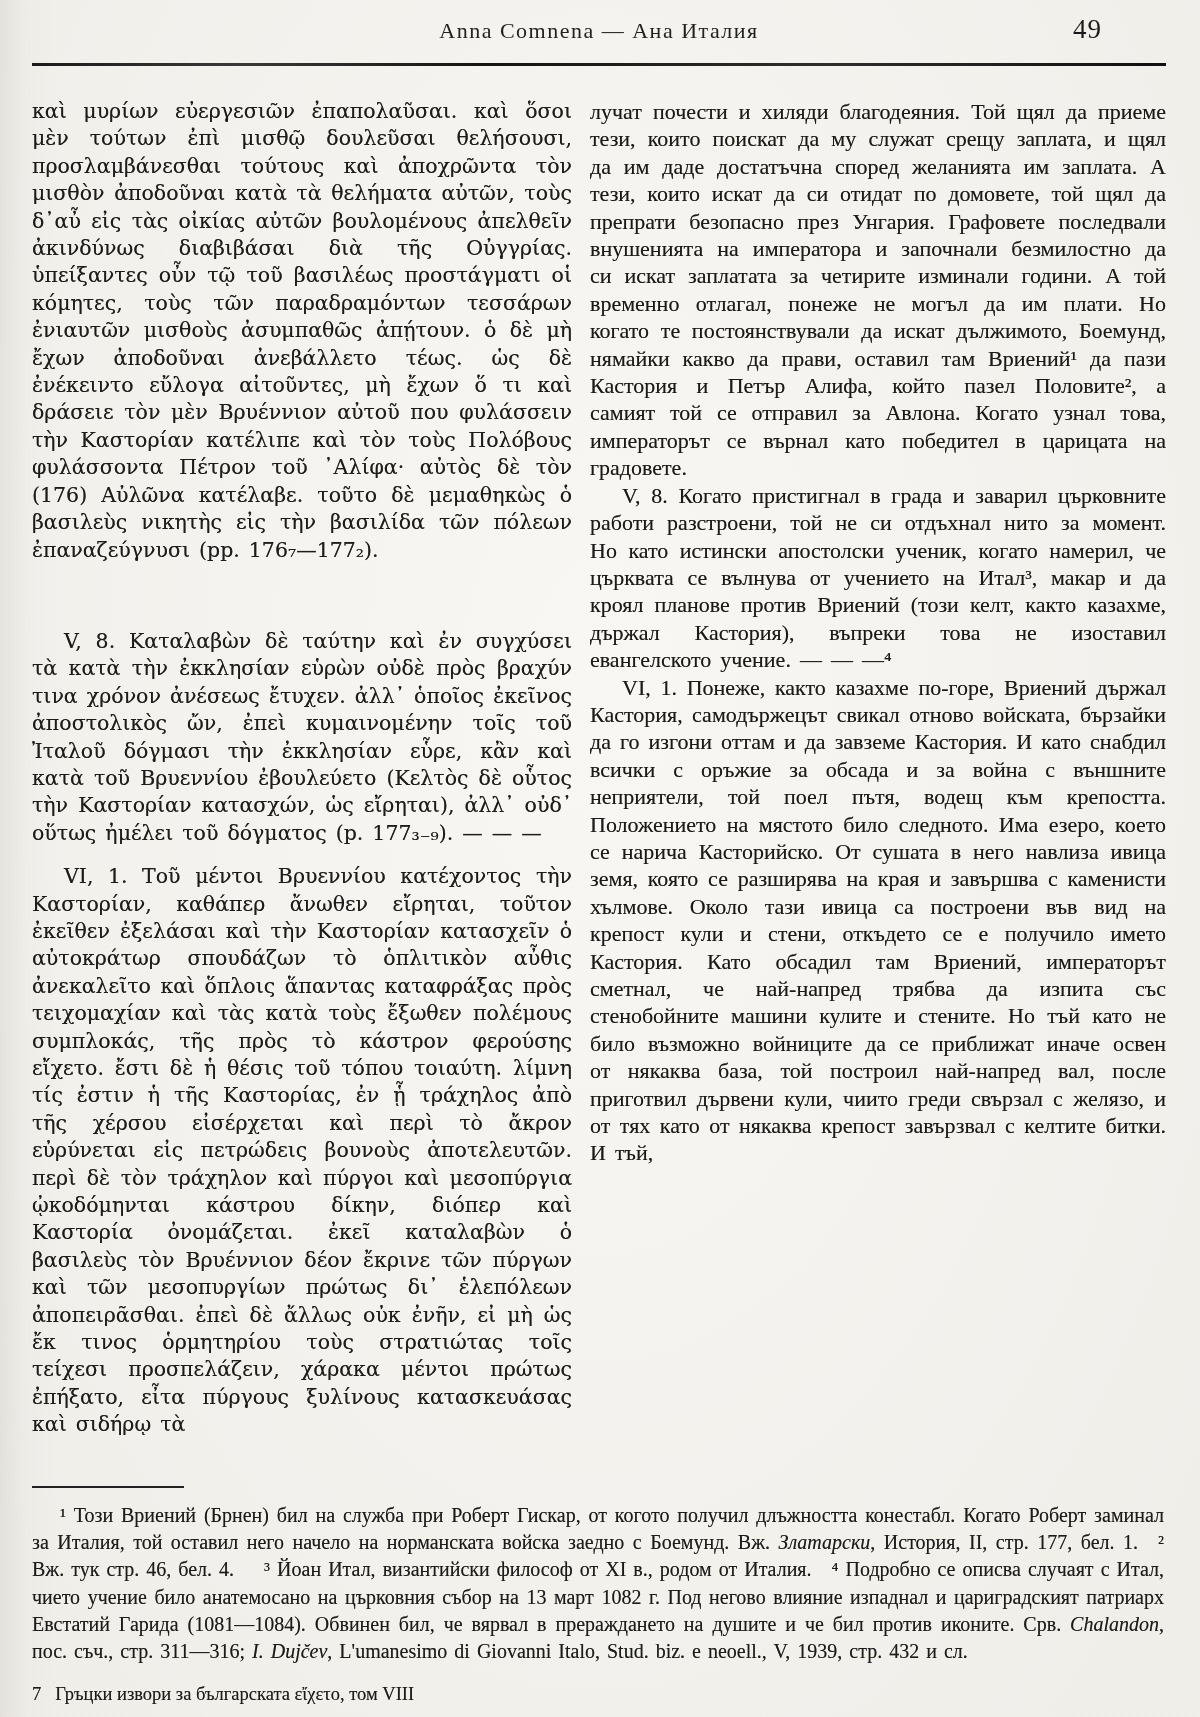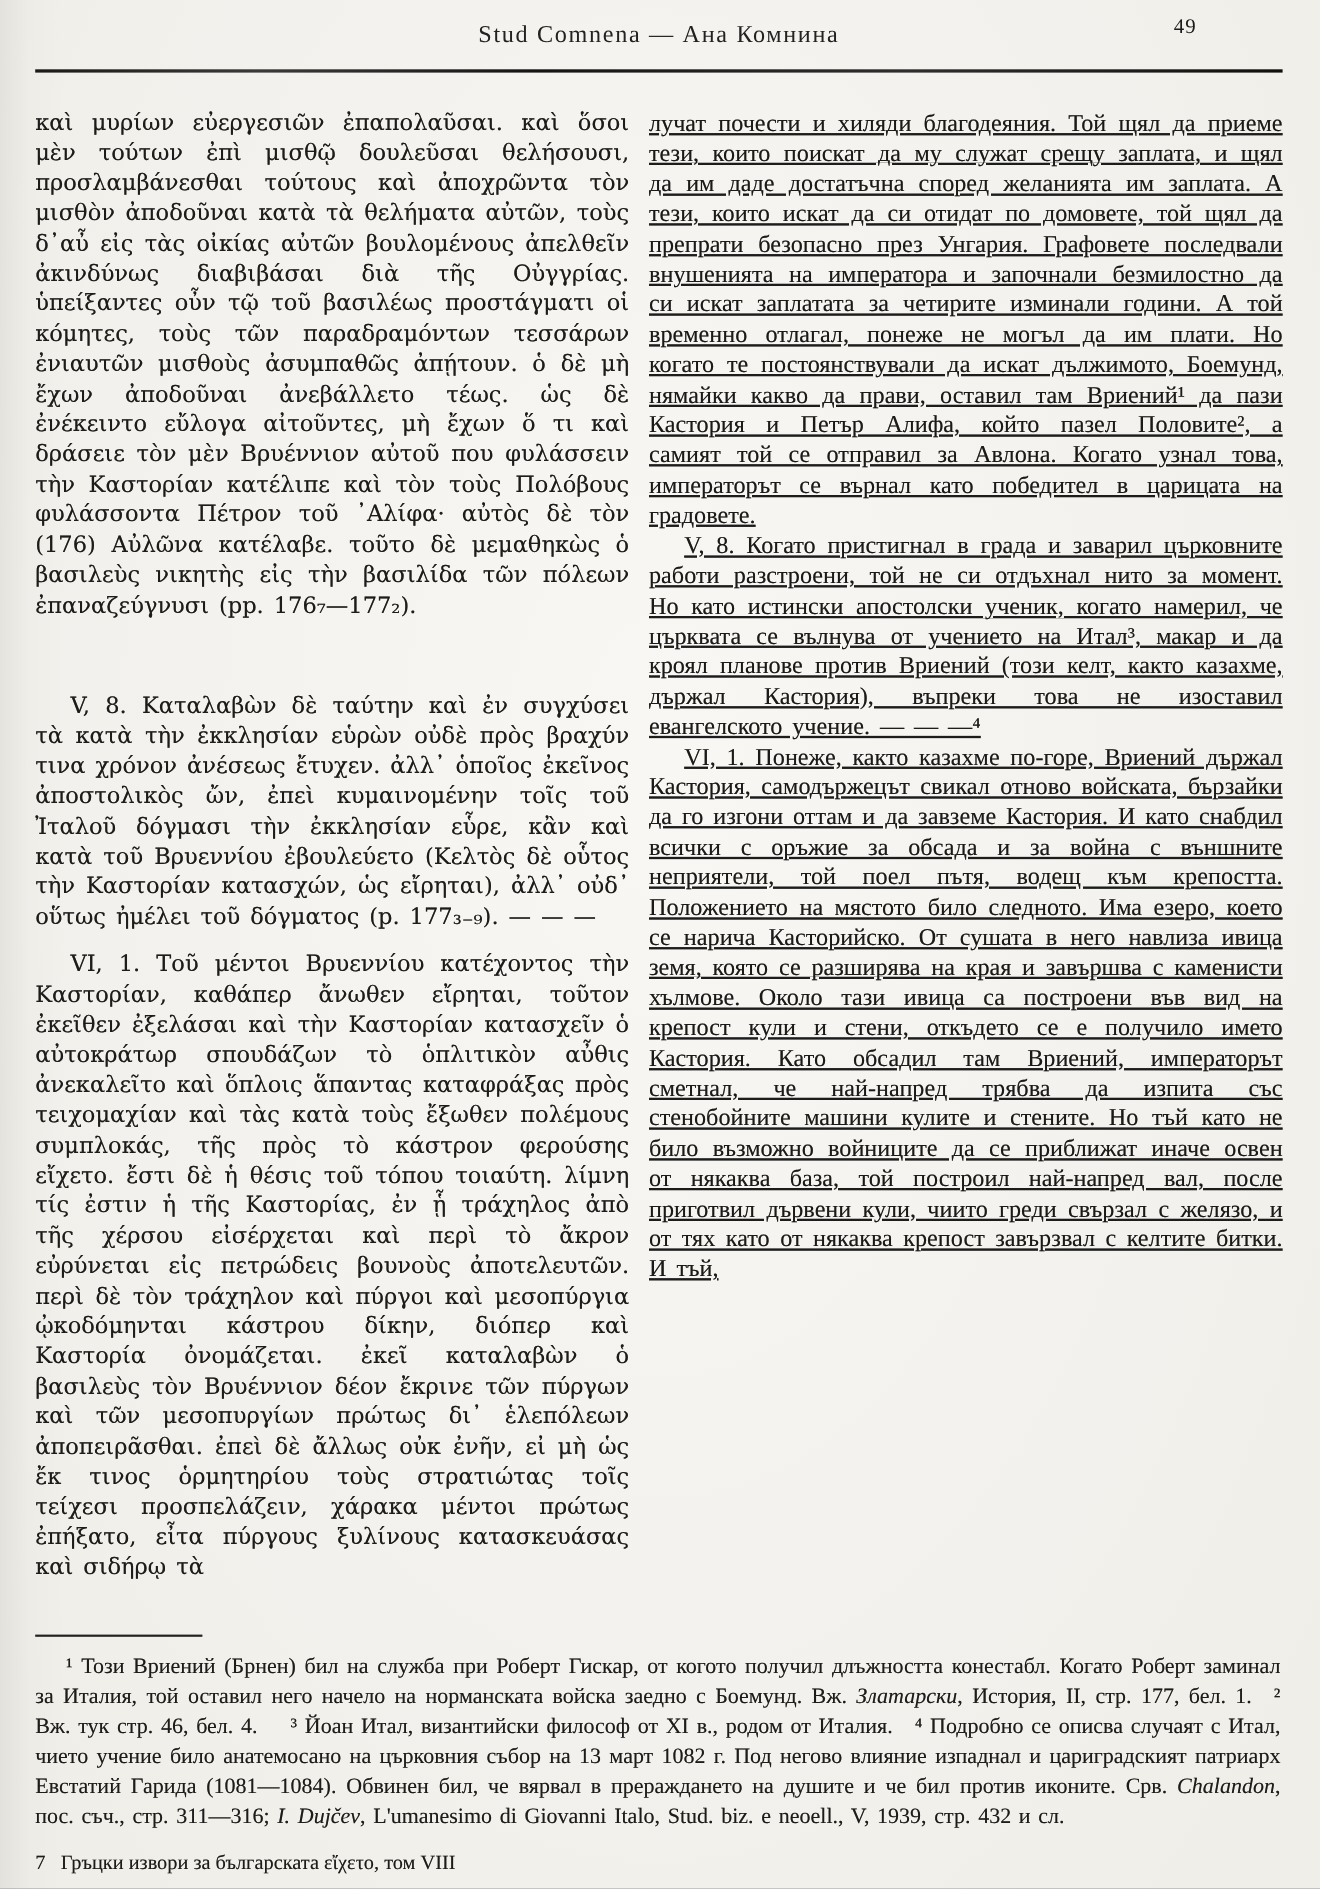--- a/index.html
+++ b/index.html
@@ -15,30 +15,30 @@
     overflow:hidden;
   }
   .content{position:absolute;left:32px;right:34px;top:14px;}
   .running-head{position:relative;height:42px;}
   .running-title{
     text-align:center;font-size:22px;letter-spacing:1.5px;
     font-family:"Liberation Serif",serif;color:#222;
     padding-top:4px;
   }
   .page-number{
-    position:absolute;right:78px;top:0;
-    font-size:19px;color:#1a1a1a;letter-spacing:1px;
+    position:absolute;right:64px;top:0;
+    font-size:27px;color:#1a1a1a;letter-spacing:1px;
   }
   .head-rule{
     margin-top:7px;height:3px;border:0;
     background:linear-gradient(90deg,#1a1a1a 0%,#3a3a3a 18%,#141414 40%,#2e2e2e 70%,#101010 100%);
   }
   .columns{display:flex;gap:18px;margin-top:32px;align-items:flex-start;}
   .col-greek{width:540px;}
-  .col-bulgarian{flex:1;text-decoration:underline;}
+  .col-bulgarian{flex:1;}
   .col-greek p{
     margin:0;
     font-family:"DejaVu Serif",serif;
     font-size:20.5px;line-height:27.4px;
     text-align:justify;
     word-spacing:2.5px;
     color:#1d1c1a;
     text-shadow:0 0 0.45px rgba(20,20,20,0.55);
   }
   .col-bulgarian p{
@@ -75,21 +75,21 @@
   }
   .colophon .sig{display:inline-block;margin-right:14px;}
 </style>
 </head>
 <body>
 
 <div class="page">
   <div class="content">
 
     <div class="running-head">
-      <div class="running-title">Stud Comnena — Ана Комнина</div>
+      <div class="running-title">Anna Comnena — Ана Италия</div>
       <div class="page-number">49</div>
     </div>
 
     <div class="head-rule"></div>
 
     <div class="columns">
 
       <div class="col-greek">
         <p>καὶ μυρίων εὐεργεσιῶν ἐπαπολαῦσαι. καὶ ὅσοι μὲν τούτων ἐπὶ μισθῷ δουλεῦσαι θελήσουσι, προσλαμβάνεσθαι τούτους καὶ ἀποχρῶντα τὸν μισθὸν ἀποδοῦναι κατὰ τὰ θελήματα αὐτῶν, τοὺς δ᾽αὖ εἰς τὰς οἰκίας αὐτῶν βουλομένους ἀπελθεῖν ἀκινδύνως διαβιβάσαι διὰ τῆς Οὐγγρίας. ὑπείξαντες οὖν τῷ τοῦ βασιλέως προστάγματι οἱ κόμητες, τοὺς τῶν παραδραμόντων τεσσάρων ἐνιαυτῶν μισθοὺς ἀσυμπαθῶς ἀπῄτουν. ὁ δὲ μὴ ἔχων ἀποδοῦναι ἀνεβάλλετο τέως. ὡς δὲ ἐνέκειντο εὔλογα αἰτοῦντες, μὴ ἔχων ὅ τι καὶ δράσειε τὸν μὲν Βρυέννιον αὐτοῦ που φυλάσσειν τὴν Καστορίαν κατέλιπε καὶ τὸν τοὺς Πολόβους φυλάσσοντα Πέτρον τοῦ ᾽Αλίφα· αὐτὸς δὲ τὸν (176) Αὐλῶνα κατέλαβε. τοῦτο δὲ μεμαθηκὼς ὁ βασιλεὺς νικητὴς εἰς τὴν βασιλίδα τῶν πόλεων ἐπαναζεύγνυσι (pp. 176₇—177₂).</p>
         <p class="indent gap-large">V, 8. Καταλαβὼν δὲ ταύτην καὶ ἐν συγχύσει τὰ κατὰ τὴν ἐκκλησίαν εὑρὼν οὐδὲ πρὸς βραχύν τινα χρόνον ἀνέσεως ἔτυχεν. ἀλλ᾽ ὁποῖος ἐκεῖνος ἀποστολικὸς ὤν, ἐπεὶ κυμαινομένην τοῖς τοῦ Ἰταλοῦ δόγμασι τὴν ἐκκλησίαν εὗρε, κἂν καὶ κατὰ τοῦ Βρυεννίου ἐβουλεύετο (Κελτὸς δὲ οὗτος τὴν Καστορίαν κατασχών, ὡς εἴρηται), ἀλλ᾽ οὐδ᾽ οὕτως ἠμέλει τοῦ δόγματος (p. 177₃₋₉). — — —</p>

